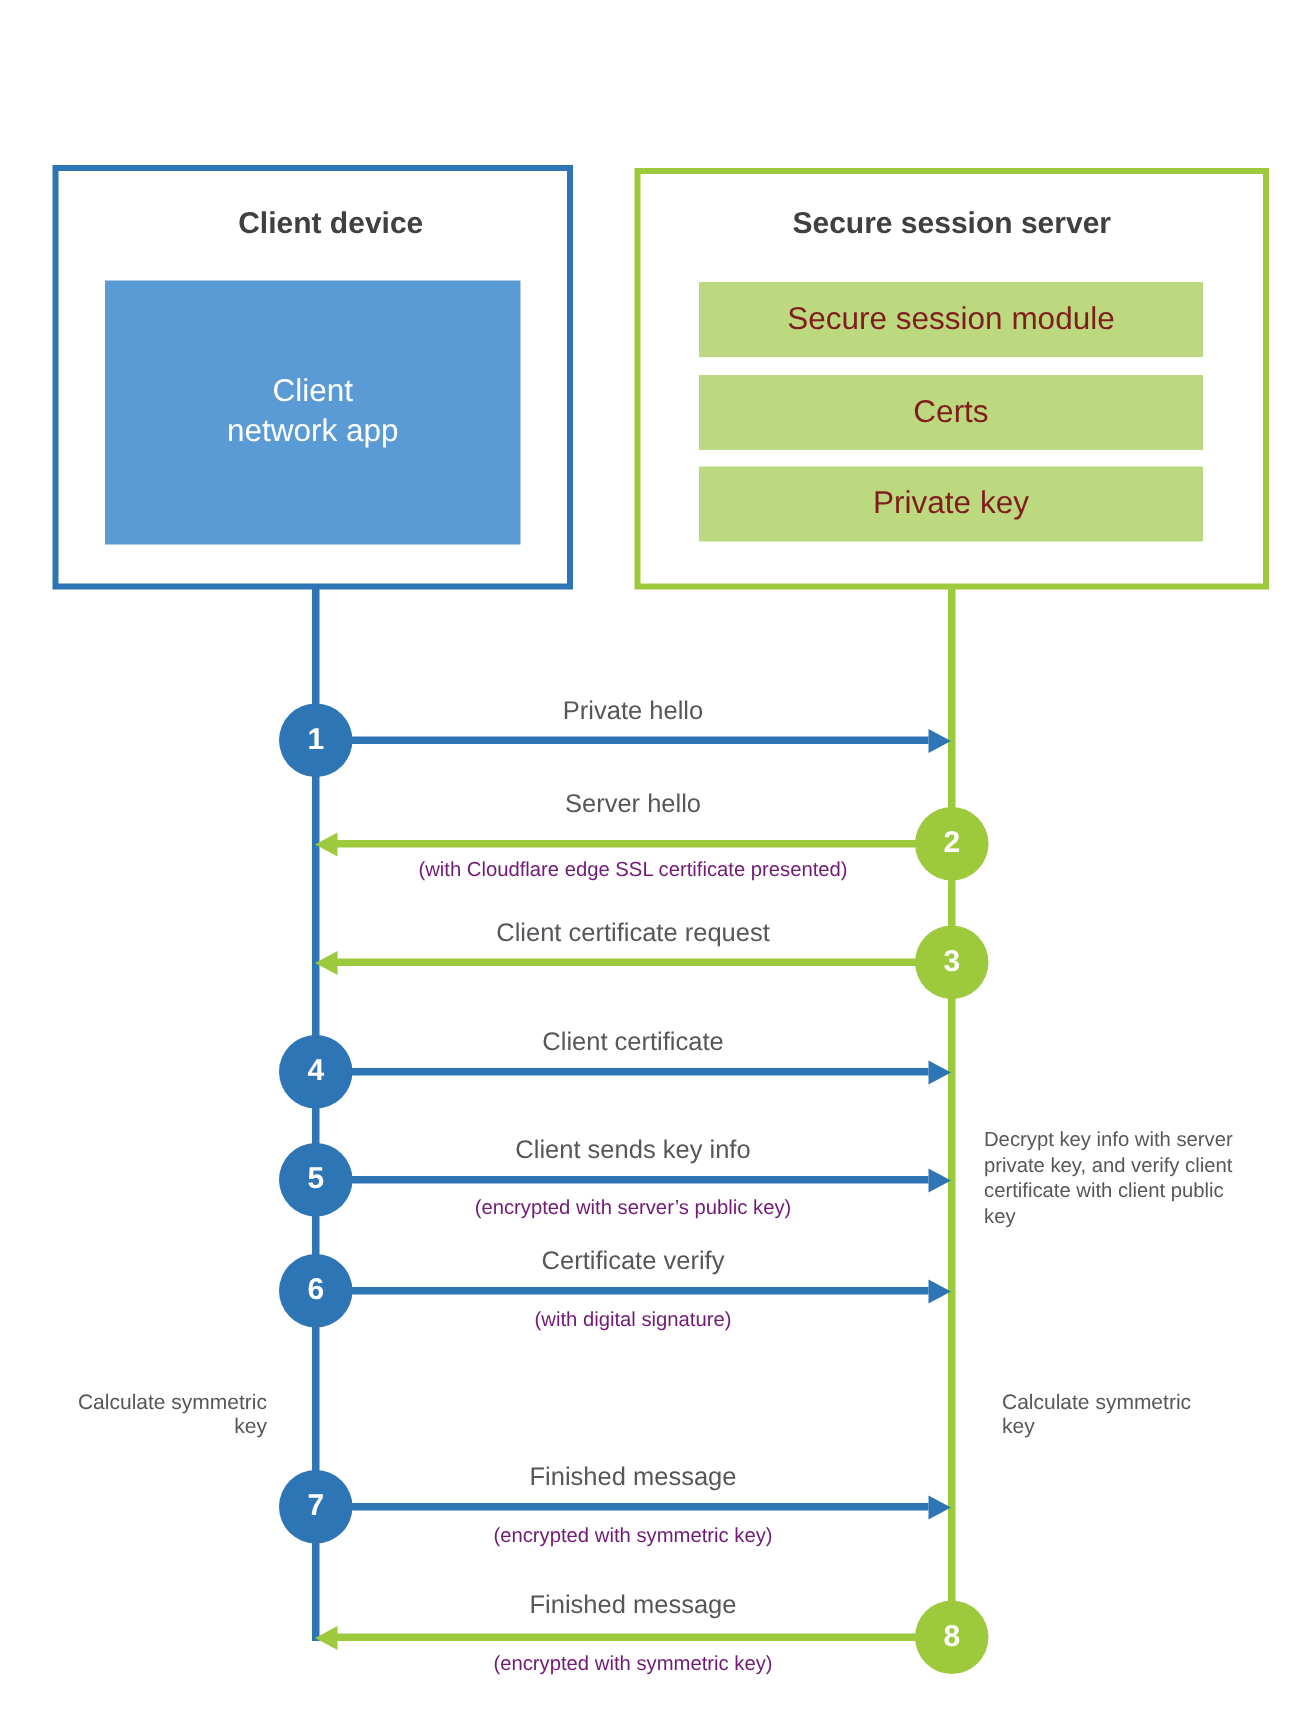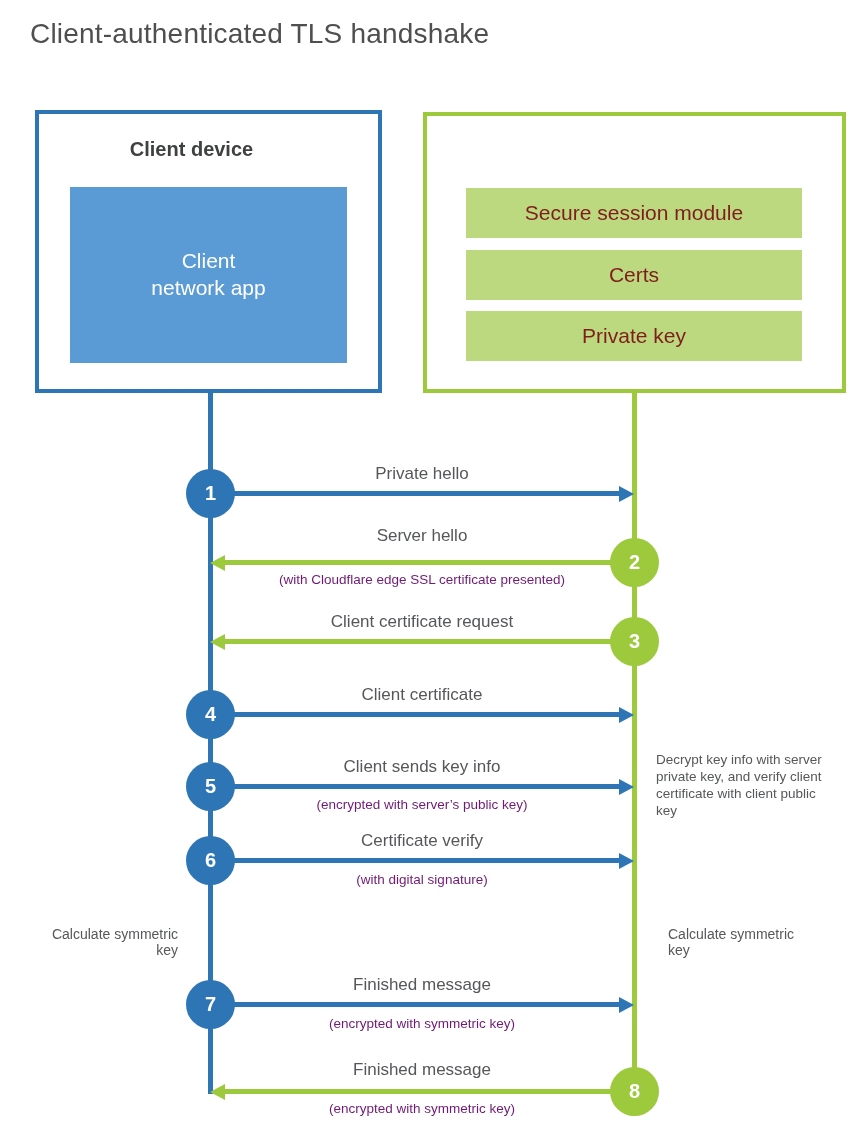--- a/index.html
+++ b/index.html
@@ -29,21 +29,21 @@
   
   .entity-box { position: absolute; background: #fff; }
   .client-box { left: 35px; top: 110px; width: 347px; height: 283px; border: 4px solid var(--blue); }
   .server-box { left: 423px; top: 112px; width: 423px; height: 281px; border: 4px solid var(--green); }
   .entity-header {
     position: absolute;
     top: 138px; height: 24px;
     font-size: 20px; font-weight: 700; color: #3f4040;
     text-align: center;
   }
-  .client-header { left: 18px; width: 347px; }
+  .client-header { left: 47px; width: 347px; }
   .server-header { left: 423px; width: 423px; }
   .client-app {
     position: absolute;
     left: 70px; top: 187px; width: 277px; height: 176px;
     background: var(--blue_light);
     color: #ffffff; font-size: 21px; line-height: 1.28;
     display: flex; align-items: center; justify-content: center;
     text-align: center;
     padding: 0 75px;
   }
@@ -93,27 +93,27 @@
   .side-note { position: absolute; font-size: 13.5px; line-height: 17px; color: #56575a; }
   .note-decrypt { left: 656px; top: 751px; width: 168px; text-align: left; }
   .note-calc-left { left: 38px; top: 926px; width: 140px; text-align: right; line-height: 16px; font-size: 14px; }
   .note-calc-right { left: 668px; top: 926px; width: 130px; text-align: left; line-height: 16px; font-size: 14px; }
 </style>
 </head>
 <body>
 
 <div class="canvas">
 
-  <div class="title">Client-authenticated TLS handshake</div>
 
   <div class="entity-box client-box"></div>
   <div class="entity-header client-header">Client device</div>
   <div class="client-app">Client network app</div>
 
   <div class="entity-box server-box"></div>
+  <div class="entity-header server-header">Secure session server</div>
   <div class="server-bar bar-1">Secure session module</div>
   <div class="server-bar bar-3">Private key</div>
   <div class="server-bar bar-2">Certs</div>
 
   <div class="vline vline-client"></div>
   <div class="vline vline-server"></div>
 
   <div>
     <div class="blue">
       <div class="msg-shaft" style="top:491px"></div>

